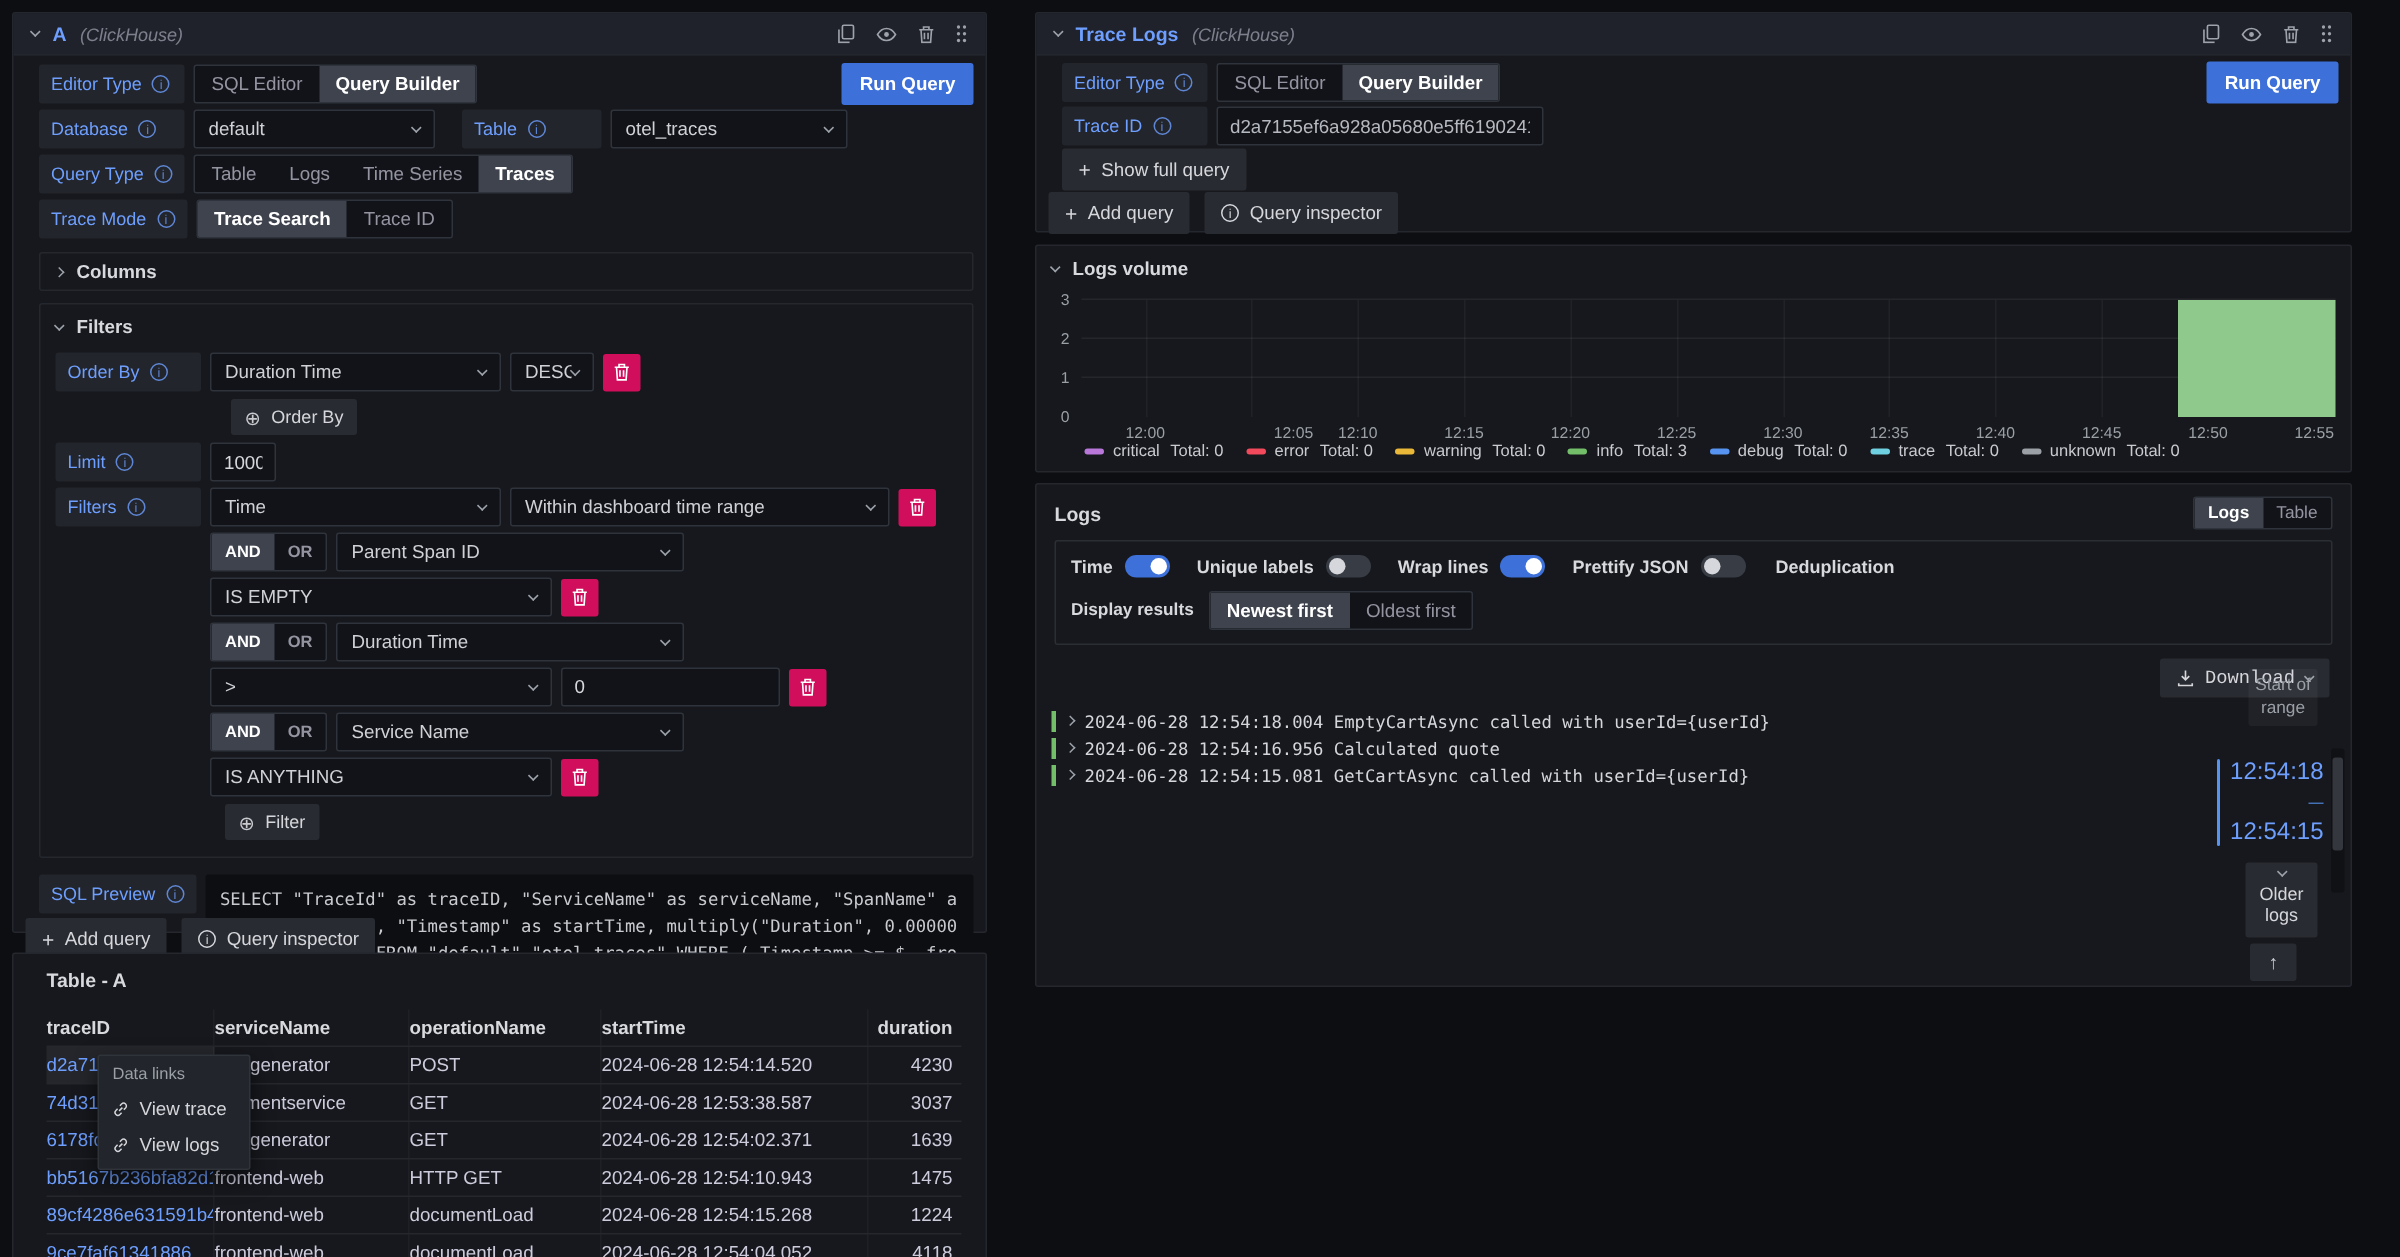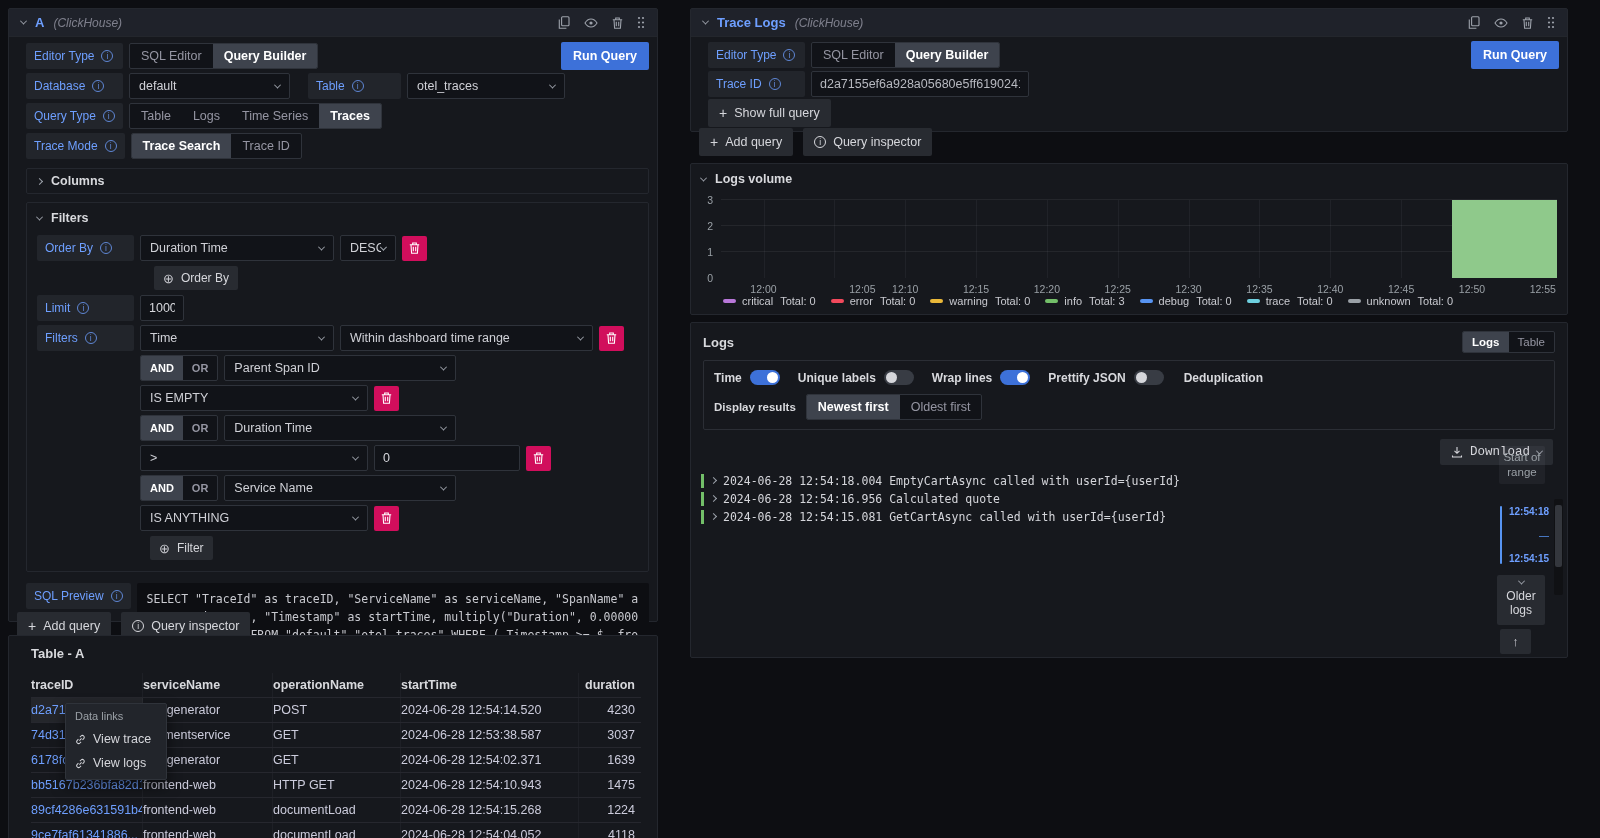--- a/index.html
+++ b/index.html
@@ -101,21 +101,21 @@
 
   .loglines { margin:8px 14px 0 10px; display:flex; flex-direction:column; gap:3px; width:700px; }
   .logline { display:flex; align-items:center; gap:7px; font-family:"DejaVu Sans Mono", monospace; font-size:11.5px; color:#d5d6db; height:15px; }
   .lbar { width:3px; height:14px; background:#73bf69; flex:none; }
 
   .startrange { position:absolute; right:22px; top:123px; width:46px; text-align:center; font-size:11.5px;
     color:#9aa0a6; background:rgba(204,204,220,.06); padding:4px 2px; border-radius:2px; line-height:1.3; }
   .timerail { position:absolute; right:18px; top:183px; display:flex; gap:7px; }
   .railline { width:2px; height:58px; background:#5794f2; border-radius:1px; }
   .railtimes { display:flex; flex-direction:column; justify-content:space-between; align-items:flex-end; height:58px; }
-  .rtime { color:#6e9fff; font-size:10px; font-weight:700; cursor:pointer; }
+  .rtime { color:#6e9fff; font-size:16px; font-weight:400; cursor:pointer; }
   .rdash { color:#5794f2; font-size:10px; }
   .vscroll { position:absolute; right:4px; top:176px; width:9px; height:96px; background:#101114; border-radius:2px; }
   .vthumb { position:absolute; top:6px; left:1px; width:7px; height:62px; background:#34373d; border-radius:2px; }
   .olderlogs { position:absolute; right:22px; top:252px; width:48px; background:#282b31; color:#d6d7dc;
     padding:5px 2px 7px; font-size:12px; font-weight:500; line-height:1.2; display:flex; flex-direction:column; align-items:center; gap:4px; }
   .upbtn { position:absolute; right:36px; top:306px; width:31px; height:25px; background:#282b31; color:#c9cad0; font-size:13px; }
 
   .dlrow { display:flex; justify-content:flex-end; padding:9px 14px 0; }
   .lv-head { position:absolute; top:8px; left:10px; display:flex; align-items:center; gap:9px; font-size:12.5px; font-weight:600; color:#d8d9dd; }
 
@@ -434,21 +434,21 @@
     </div>
     <div class="ctxitem">
       <svg width="11" height="11" viewBox="0 0 12 12" fill="none" stroke="currentColor" stroke-width="1.1">
           <path d="M4.8 7.2 7.2 4.8M5.4 3.4 6.6 2.2a2 2 0 0 1 2.9 2.9L8.2 6.3M6.6 8.6 5.4 9.8A2 2 0 0 1 2.5 6.9l1.2-1.2"></path>
         </svg>
       <span>View logs</span>
     </div>
   </div>
 </section>
 
-<section class="panel" style="left:690px;top:8px;width:878px;height:124px;">
+<section class="panel" style="left:690px;top:8px;width:878px;height:147px;">
   <header class="qhead">
     <span class="chev down dim"></span>
     <span class="qtitle">Trace Logs</span>
     <span class="qds">(ClickHouse)</span>
     <span class="qicons">
       <span>
           <svg width="12" height="13" viewBox="0 0 12 13" fill="none" stroke="currentColor" stroke-width="1.1">
             <rect x="3.6" y="0.8" width="7.4" height="9" rx="1"></rect>
             <path d="M8.4 12.2H1.3V3.6"></path>
           </svg>

